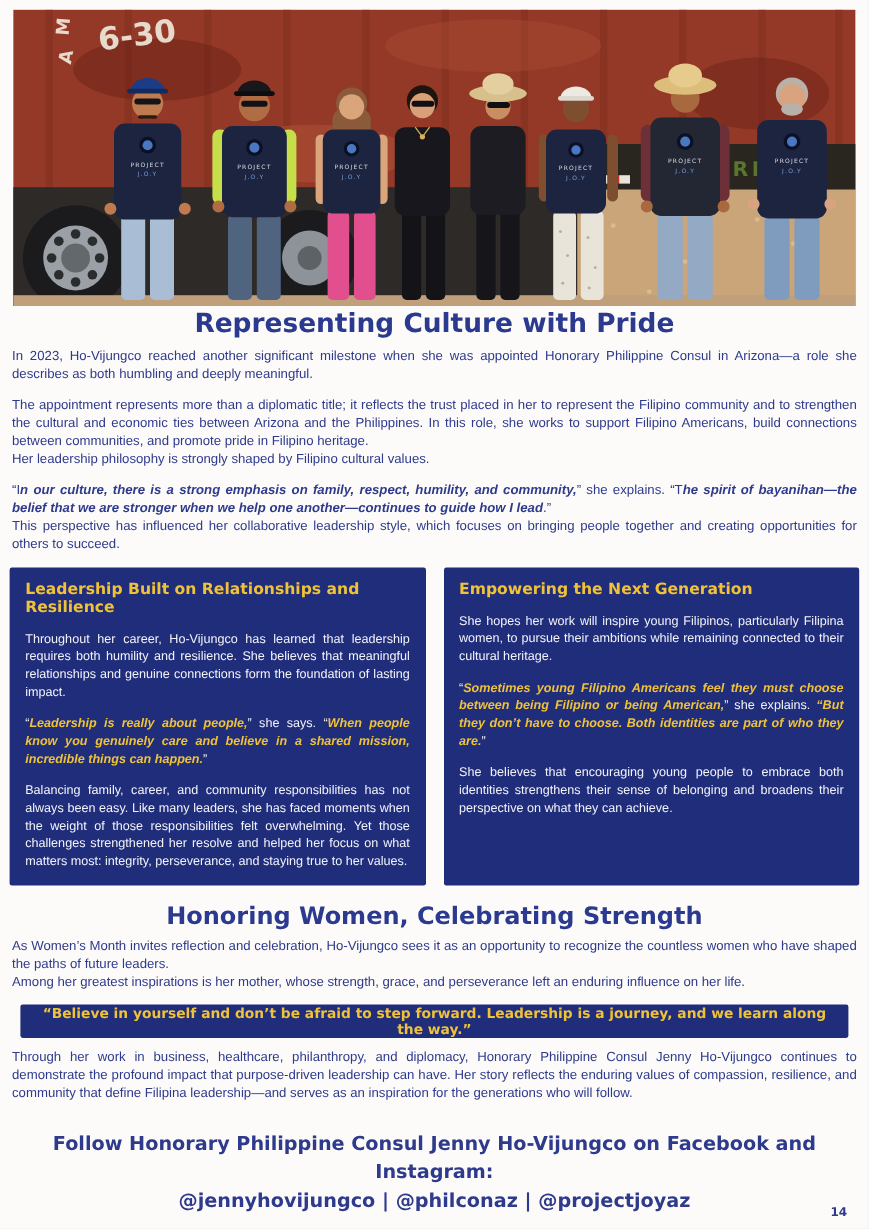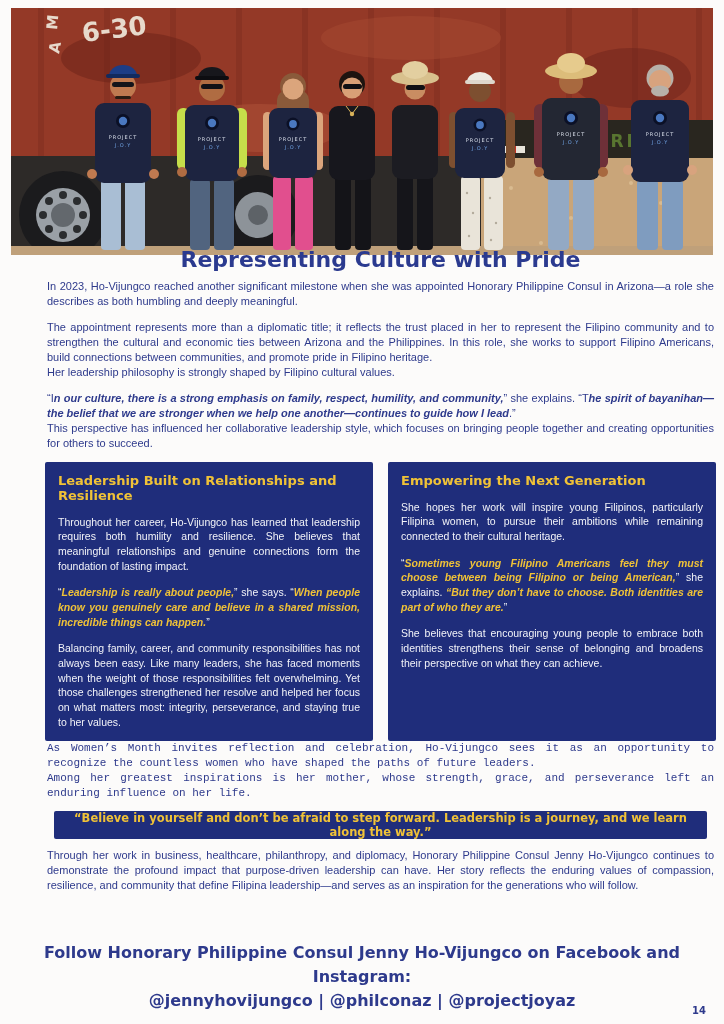--- a/index.html
+++ b/index.html
@@ -3,21 +3,21 @@
 <meta charset="utf-8">
 <style>
   html,body{margin:0;padding:0;background:#e9e9e9;}
   .page{
     position:relative;width:724px;height:1024px;margin:0 auto;
     background:var(--page_bg,#fcfbfa);
     font-family:"Liberation Sans",sans-serif;
     overflow:hidden;
   }
   .photo{position:absolute;top:8px;left:11px;width:702px;height:247px;}
-  .flow{position:absolute;top:244px;left:10px;right:10px;margin-left:37px;}
+  .flow{position:absolute;top:255px;left:10px;right:10px;}
   .page-title{
     margin:3px 0 7px;text-align:center;
     font-size:22px;font-weight:800;color:var(--heading_navy,#2b3a8f);
     font-family:"DejaVu Sans","Liberation Sans",sans-serif;
   }
   .body-p{
     font-size:11px;line-height:1.36;color:var(--navy_text,#2e3a8c);
     text-align:justify;margin:0 0 11px;
   }
   .no-gap{margin-bottom:0;}
@@ -33,21 +33,21 @@
     font-family:"DejaVu Sans","Liberation Sans",sans-serif;
   }
   .box-p{font-size:10.5px;line-height:1.4;text-align:justify;margin:0 0 12px;}
   .box-p:last-child{margin-bottom:0;}
   .yq{color:var(--accent_yellow,#f0c237);font-weight:700;font-style:italic;}
   .section-heading{
     margin:13px 0 7px;text-align:center;
     font-size:20px;font-weight:800;color:var(--heading_navy,#2b3a8f);
     font-family:"DejaVu Sans","Liberation Sans",sans-serif;
   }
-  .tight{margin:0;font-family:Liberation Mono, monospace;}
+  .tight{margin:0;}
   .banner{
     background:var(--box_bg,#1f2d7b);color:var(--accent_yellow,#f0c237);
     font-weight:700;font-size:11.5px;text-align:center;
     padding:0 12px;margin:10px 7px 9px;border-radius:2px;
     font-family:"DejaVu Sans","Liberation Sans",sans-serif;
   }
   .page-footer{
     position:absolute;left:0;right:0;bottom:11px;text-align:center;
     font-weight:700;font-size:16px;line-height:1.5;color:var(--navy_text,#2e3a8c);
     font-family:"DejaVu Sans","Liberation Sans",sans-serif;
@@ -287,20 +287,21 @@
       </section>
 
       <section class="box">
         <h2 class="box-h">Empowering the Next Generation</h2>
         <p class="box-p">She hopes her work will inspire young Filipinos, particularly Filipina women, to pursue their ambitions while remaining connected to their cultural heritage.</p>
         <p class="box-p"><span>“</span><span class="yq">Sometimes young Filipino Americans feel they must choose between being Filipino or being American,</span><span>” she explains. </span><span class="yq">“But they don’t have to choose. Both identities are part of who they are.</span><span>”</span></p>
         <p class="box-p">She believes that encouraging young people to embrace both identities strengthens their sense of belonging and broadens their perspective on what they can achieve.</p>
       </section>
     </div>
 
+    <h2 class="section-heading">Honoring Women, Celebrating Strength</h2>
 
     <p class="body-p tight">As Women’s Month invites reflection and celebration, Ho-Vijungco sees it as an opportunity to recognize the countless women who have shaped the paths of future leaders.</p>
     <p class="body-p tight">Among her greatest inspirations is her mother, whose strength, grace, and perseverance left an enduring influence on her life.</p>
 
     <div class="banner"><span>“Believe in yourself and don’t be afraid to step forward. Leadership is a journey, and we learn along the way.”</span></div>
 
     <p class="body-p">Through her work in business, healthcare, philanthropy, and diplomacy, Honorary Philippine Consul Jenny Ho-Vijungco continues to demonstrate the profound impact that purpose-driven leadership can have. Her story reflects the enduring values of compassion, resilience, and community that define Filipina leadership—and serves as an inspiration for the generations who will follow.</p>
   </div>
 
   <footer class="page-footer">

